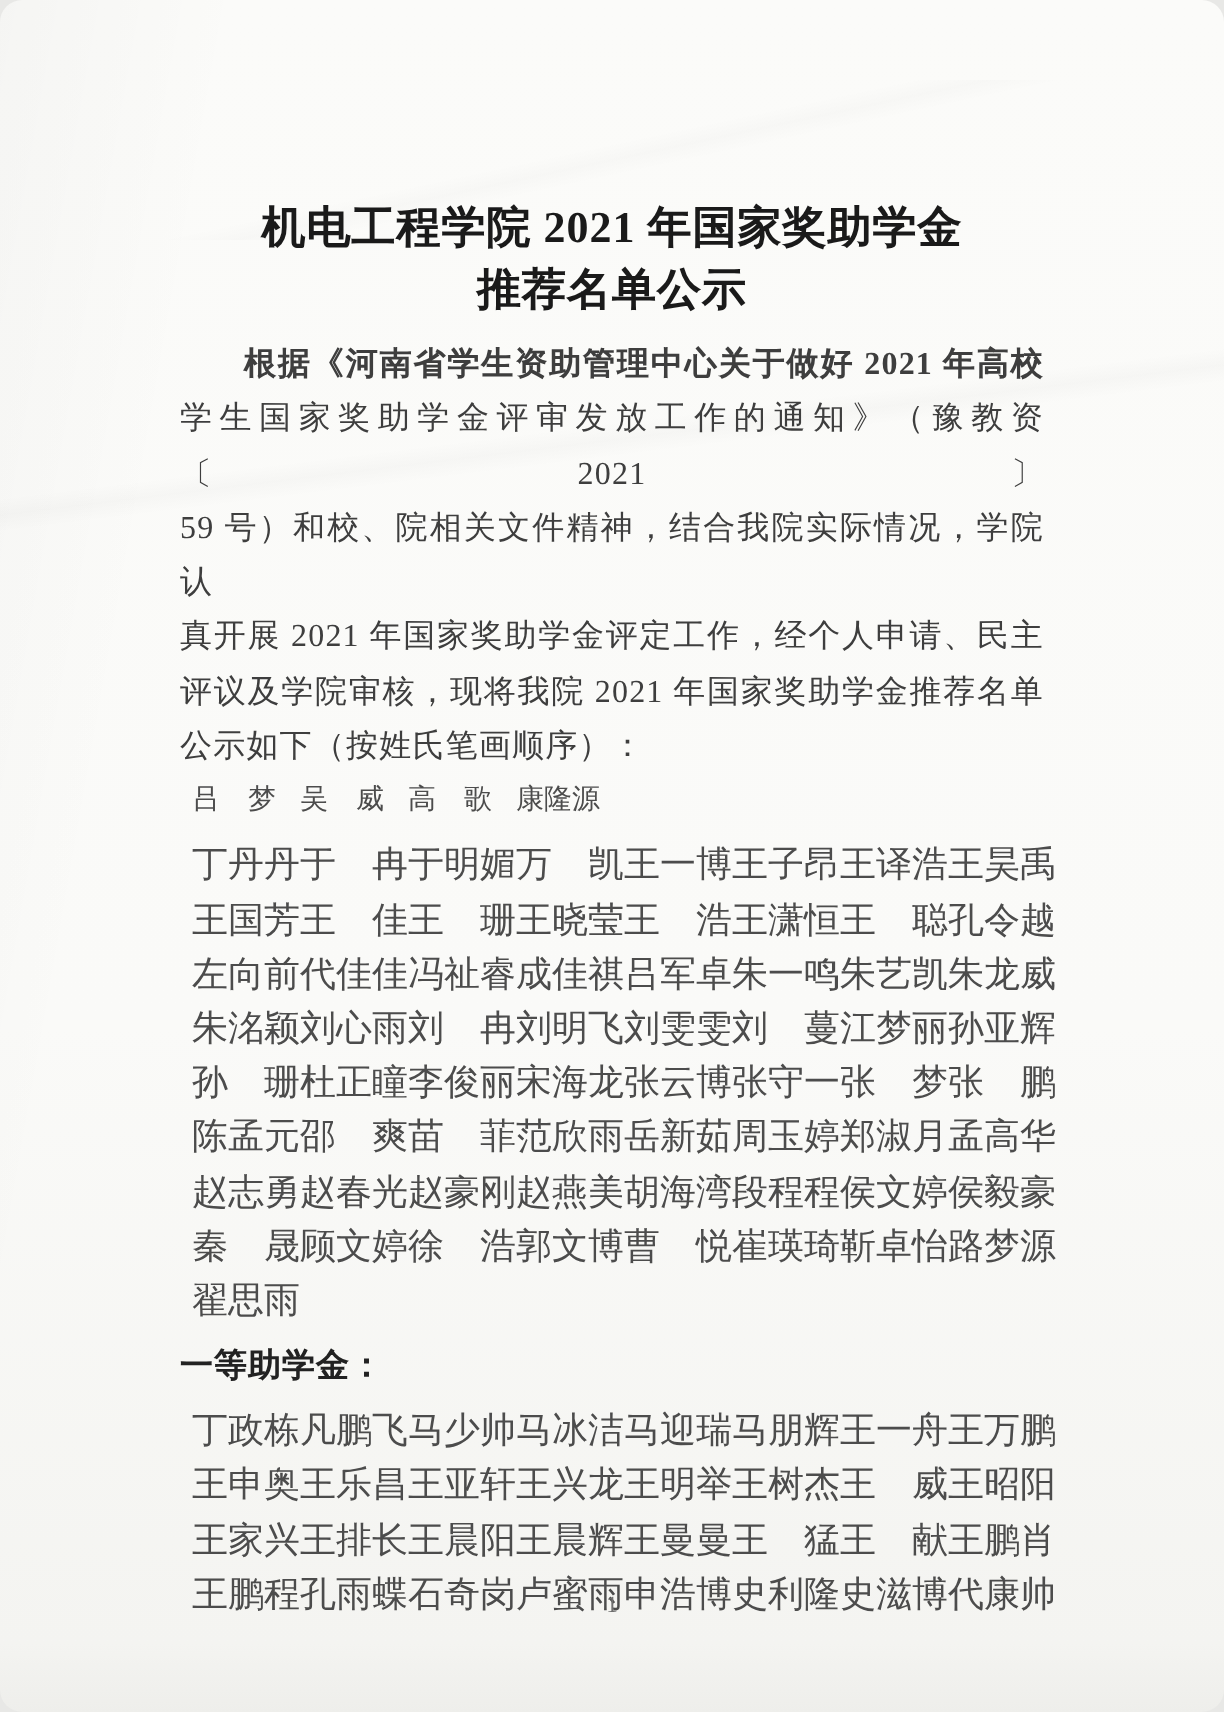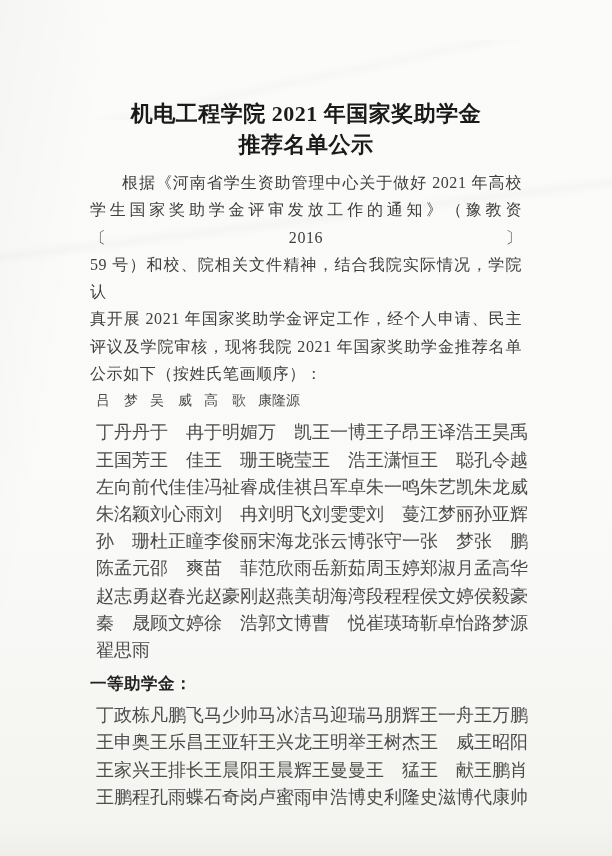--- a/index.html
+++ b/index.html
@@ -5,20 +5,21 @@
   html,body { margin:0; padding:0; background:#e8e8e6; }
   .page {
     position:relative;
     width:612px; height:856px;
     margin:0 auto;
     overflow:hidden;
     background:
       linear-gradient(100deg, rgba(0,0,0,0.022) 0%, rgba(0,0,0,0) 16%),
       linear-gradient(to bottom, #fbfbf9 0%, #fafaf8 60%, #f4f4f1 96%, #eeeeeb 100%);
     font-family:"Liberation Serif","DejaVu Serif",serif;
+    border-radius:11px;
   }
   
   .page::before {
     content:""; position:absolute; left:0; top:150px; width:100%; height:140px;
     background:linear-gradient(173deg, rgba(0,0,0,0) 46%, rgba(0,0,0,0.018) 50%, rgba(0,0,0,0) 54%);
     pointer-events:none;
   }
   .page::after {
     content:""; position:absolute; left:0; top:40px; width:100%; height:80px;
     background:linear-gradient(168deg, rgba(0,0,0,0) 46%, rgba(0,0,0,0.015) 50%, rgba(0,0,0,0) 54%);
@@ -31,21 +32,21 @@
     text-align:center;
     font-weight:700;
     font-size:22px;
     line-height:31px;
     letter-spacing:0.5px;
     color:#1a1a1a;
   }
 
   .intro { margin-top:9px; font-size:16px; color:#3e3e3e; letter-spacing:0.6px; }
   .jline { line-height:27.3px; text-align:justify; text-align-last:justify; }
-  .jline.first { text-indent:2em; }
+  .jline.first { text-indent:2em;font-weight:bold; }
   .jline.last { text-align:right; text-align-last:left; }
 
   .section-heading {
     font-family:"Liberation Sans","DejaVu Sans",sans-serif;
     font-weight:700;
     font-size:16.5px;
     line-height:27px;
     color:#222222;
     letter-spacing:0.5px;
   }
@@ -78,21 +79,21 @@
 <div class="page">
   <div class="content">
 
     <div class="doc-title">
       <div>机电工程学院 2021 年国家奖助学金</div>
       <div>推荐名单公示</div>
     </div>
 
     <div class="intro">
       <div class="jline first">根据《河南省学生资助管理中心关于做好 2021 年高校</div>
-      <div class="jline">学生国家奖助学金评审发放工作的通知》（豫教资〔2016〕</div>
+      <div class="jline">学生国家奖助学金评审发放工作的通知》（豫教资〔2021〕</div>
       <div class="jline">59 号）和校、院相关文件精神，结合我院实际情况，学院认</div>
       <div class="jline">真开展 2021 年国家奖助学金评定工作，经个人申请、民主</div>
       <div class="jline">评议及学院审核，现将我院 2021 年国家奖助学金推荐名单</div>
       <div class="jline last">公示如下（按姓氏笔画顺序）：</div>
     </div>
 
     <div class="names-inline">
         <span class="name">吕　梦</span>
         <span class="name">吴　威</span>
         <span class="name">高　歌</span>

